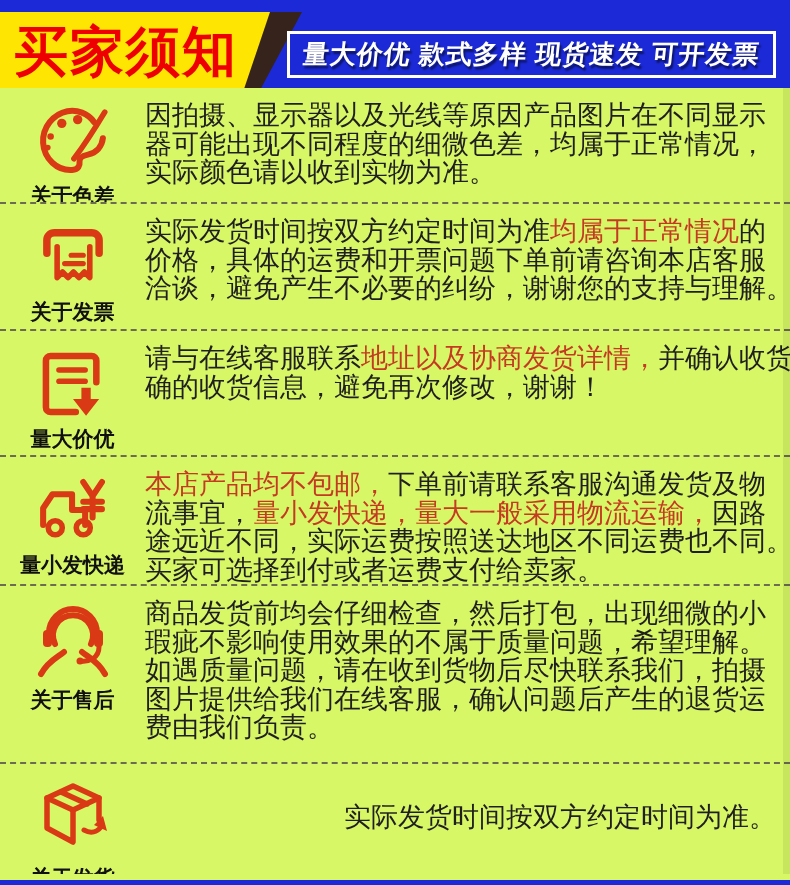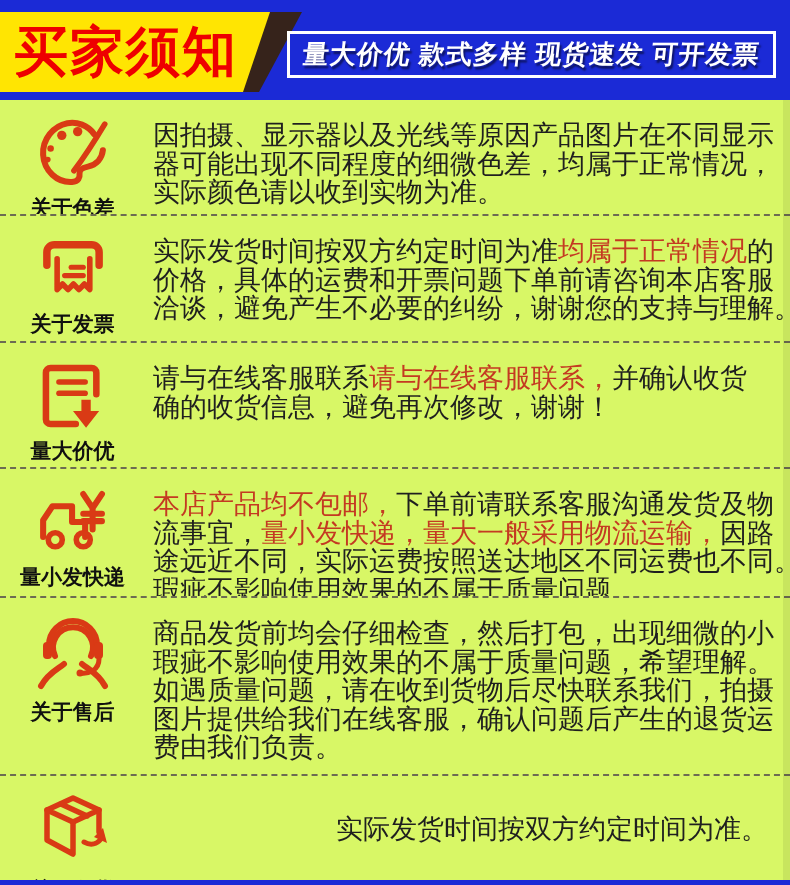--- a/index.html
+++ b/index.html
@@ -13,21 +13,21 @@
     --icon-red:#d93a15;
     --divider:#6c6c52;
   }
   html,body{margin:0;padding:0;}
   .page{
     position:relative;width:790px;height:885px;overflow:hidden;
     background:var(--body-green);
     font-family:"Liberation Sans","DejaVu Sans",sans-serif;
   }
   
-  .hd{position:relative;height:100px;background:var(--header-blue);}
+  .hd{position:relative;height:88px;background:var(--header-blue);}
   .ribbon-shadow{
     position:absolute;inset:0;background:var(--ribbon-shadow);
     clip-path:polygon(268px 12px,302px 12px,259px 92px,240px 92px);
   }
   .ribbon{
     position:absolute;inset:0;background:var(--ribbon-yellow);
     clip-path:polygon(0 12px,270px 12px,243px 92px,0 92px);
   }
   .title{
     position:absolute;left:10px;top:22px;width:232px;margin:0;
@@ -65,21 +65,21 @@
     flex:0 0 145px;display:flex;flex-direction:column;align-items:center;
     padding-top:2px;
   }
   .ic{width:84px;height:84px;}
   .ic svg{width:100%;height:100%;display:block;}
   .sec:nth-of-type(5) .ic,.sec:nth-of-type(6) .ic{width:90px;height:90px;}
   .lbl{
     font-size:21px;font-weight:bold;color:#101010;white-space:nowrap;
     margin-top:-2px;
   }
-  .txt{flex:1;margin:8px;padding-top:3px;}
+  .txt{flex:1;margin:0;padding-top:3px;}
   .sec:nth-of-type(6) .txt{align-self:center;padding-top:0;padding-bottom:14px;}
   .line{
     font-size:27px;line-height:28.5px;color:var(--text-black);
     white-space:nowrap;font-weight:500;
   }
   .seg.red{color:var(--accent-red);}
   
   .foot{position:absolute;left:0;right:0;bottom:0;height:5px;background:var(--header-blue);}
 </style>
 </head>
@@ -143,42 +143,42 @@
             <svg viewBox="0 0 90 90" fill="none" stroke="#d93a15" stroke-width="7" stroke-linecap="round" stroke-linejoin="round">
     <path d="M70,42 V19 a5,5 0 0 0 -5,-5 H21 a5,5 0 0 0 -5,5 v50 a5,5 0 0 0 5,5 h27"></path>
     <path d="M30,29 H58" stroke-width="6"></path>
     <path d="M30,41 H58" stroke-width="6"></path>
     <path d="M54,48 h10 v12 h9 L59,78 45,60 h9 z" fill="#d93a15" stroke="none"></path>
   </svg>
           </div>
       <div class="lbl">量大价优</div>
     </div>
     <div class="txt">
-          <div class="line"><span class="seg">请与在线客服联系</span><span class="seg red">请与在线客服联系，</span><span class="seg">并确认收货</span></div>
+          <div class="line"><span class="seg">请与在线客服联系</span><span class="seg red">地址以及协商发货详情，</span><span class="seg">并确认收货</span></div>
           <div class="line"><span class="seg">确的收货信息，避免再次修改，谢谢！</span></div>
         </div>
   </section>
 
   <section class="sec">
     <div class="icol">
       <div class="ic">
             <svg viewBox="0 0 90 90" fill="none" stroke="#d93a15" stroke-width="6" stroke-linecap="round" stroke-linejoin="round">
     <path d="M56,14 L66,29 L76,14 M66,29 V52 M56,35 H76 M56,43 H76" stroke-width="6.5"></path>
     <path d="M13,60 V42 L23,27 H44 V44 H58 V60" stroke-width="6.5"></path>
     <circle cx="26" cy="63" r="7.5"></circle>
     <circle cx="56" cy="63" r="7.5"></circle>
   </svg>
           </div>
       <div class="lbl">量小发快递</div>
     </div>
     <div class="txt">
           <div class="line"><span class="seg red">本店产品均不包邮，</span><span class="seg">下单前请联系客服沟通发货及物</span></div>
           <div class="line"><span class="seg">流事宜，</span><span class="seg red">量小发快递，量大一般采用物流运输，</span><span class="seg">因路</span></div>
           <div class="line"><span class="seg">途远近不同，实际运费按照送达地区不同运费也不同。</span></div>
-          <div class="line"><span class="seg">瑕疵不影响使用效果的不属于质量问题。</span></div>
+          <div class="line"><span class="seg">买家可选择到付或者运费支付给卖家。</span></div>
         </div>
   </section>
 
   <section class="sec">
     <div class="icol">
       <div class="ic">
             <svg viewBox="0 0 90 90" fill="none" stroke="#d93a15" stroke-width="6" stroke-linecap="round" stroke-linejoin="round">
     <path d="M27,46 a20,20 0 1 1 36,0"></path>
     <path d="M13,76 C20,63 30,59 36,54"></path>
     <path d="M54,54 C60,59 70,63 77,76"></path>

